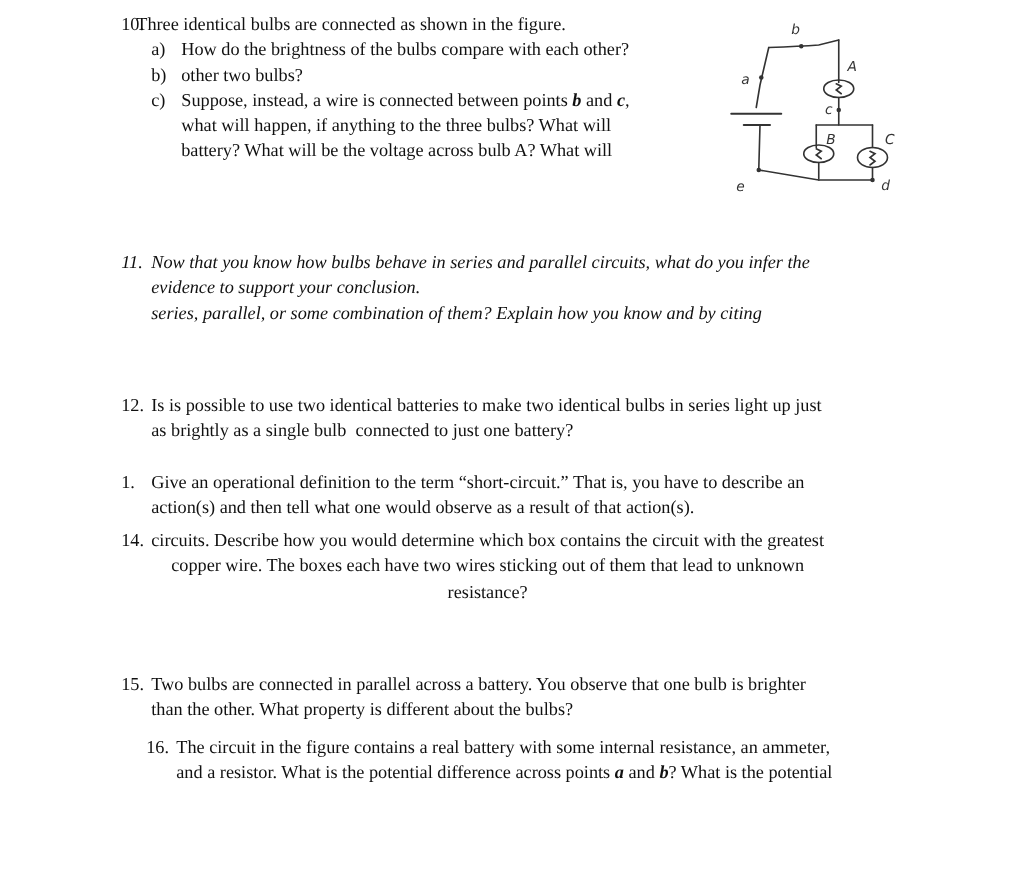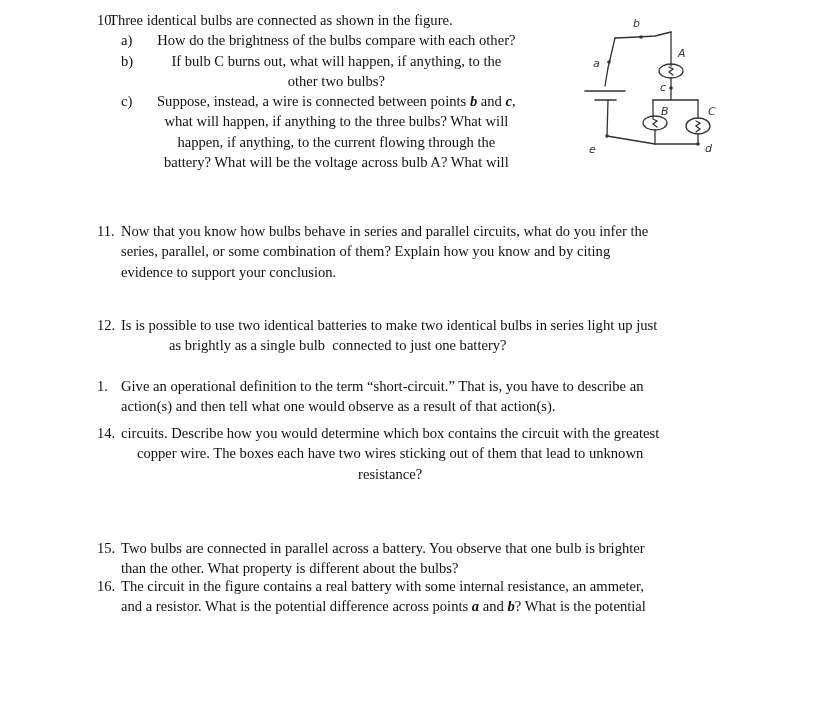--- a/index.html
+++ b/index.html
@@ -33,59 +33,56 @@
     .sub {
       position: relative;
       margin-left: 24px;
     }
     .sub .lbl {
       position: absolute;
       left: 0;
       top: 0;
     }
     .sub .txt {
-      margin-left: 36px;
-      text-align: center;
+      margin-left: 24px;
     }
     #q10 { top: 10px; }
     #q10 .head { margin-left: 12px; }
-    #q11 { top: 221px; }
+    #q11 { top: 200px; font-style: italic; }
     #q12 { top: 315px; }
     #q13 { top: 376px; }
     #q14 { top: 423px; text-align: center; }
     #q15 { top: 538px; }
-    #q16 { top: 576px; }
+    #q16 { top: 588px; margin-left: 20px; }
     i.bi { font-style: italic; font-weight: bold; }
     #circuit {
       position: absolute;
       left: 575px;
       top: 12px;
     }
     #circuit .lbl { font-family: "DejaVu Sans", sans-serif; font-size: 11px; fill: #333; font-style: italic; }
   </style>
 </head>
 <body>
 
 <div class="q" id="q10">
   <span class="num">10.</span>
   <div class="head line">Three identical bulbs are connected as shown in the figure.</div>
   <div class="sub">
     <span class="lbl">a)</span>
     <div class="txt line">How do the brightness of the bulbs compare with each other?</div>
   </div>
   <div class="sub">
     <span class="lbl">b)</span>
-    <div class="txt line">If bulb C burns out, what will happen, if anything, to the</div>
     <div class="txt line">other two bulbs?</div>
   </div>
   <div class="sub">
     <span class="lbl">c)</span>
     <div class="txt line"><span>Suppose, instead, a wire is connected between points </span><i class="bi">b</i><span> and </span><i class="bi">c</i><span>,</span></div>
     <div class="txt line">what will happen, if anything to the three bulbs?  What will</div>
-    <div class="txt line">happen, if anything, to the current flowing through the</div>
     <div class="txt line">battery?  What will be the voltage across bulb A?  What will</div>
   </div>
 </div>
 
 <svg id="circuit" width="150" height="150" viewBox="0 0 150 150">
   <g fill="none" stroke="#333" stroke-width="1.3" stroke-linecap="round">
 
     <path d="M30 74 L33 56 L40 26"></path>
 
     <path d="M40 26 Q 65 25 80 24 Q 92 21 96 20"></path>
@@ -131,30 +128,30 @@
   <text class="lbl" x="14" y="141">e</text>
   <text class="lbl" x="103" y="45">A</text>
   <text class="lbl" x="86" y="103">B</text>
   <text class="lbl" x="133" y="103">C</text>
 </svg>
 
 <div class="q" id="q11">
   <span class="num">11.</span>
   <div class="body">
     <div class="line">Now that you know how bulbs behave in series and parallel circuits, what do you infer the</div>
+    <div class="line">evidence to support your conclusion.</div>
     <div class="line">series, parallel, or some combination of them?  Explain how you know and by citing</div>
-    <div class="line">evidence to support your conclusion.</div>
   </div>
 </div>
 
 <div class="q" id="q12">
   <span class="num">12.</span>
   <div class="body">
     <div class="line">Is is possible to use two identical batteries to make two identical bulbs in series light up just</div>
-    <div class="line" style="white-space: pre; margin-left: 48px;">as brightly as a single bulb  connected to just one battery?</div>
+    <div class="line" style="white-space: pre;">as brightly as a single bulb  connected to just one battery?</div>
   </div>
 </div>
 
 <div class="q" id="q13">
   <span class="num">1.</span>
   <div class="body">
     <div class="line">Give an operational definition to the term “short-circuit.”  That is, you have to describe an</div>
     <div class="line">action(s) and then tell what one would observe as a result of that action(s).</div>
   </div>
 </div>

